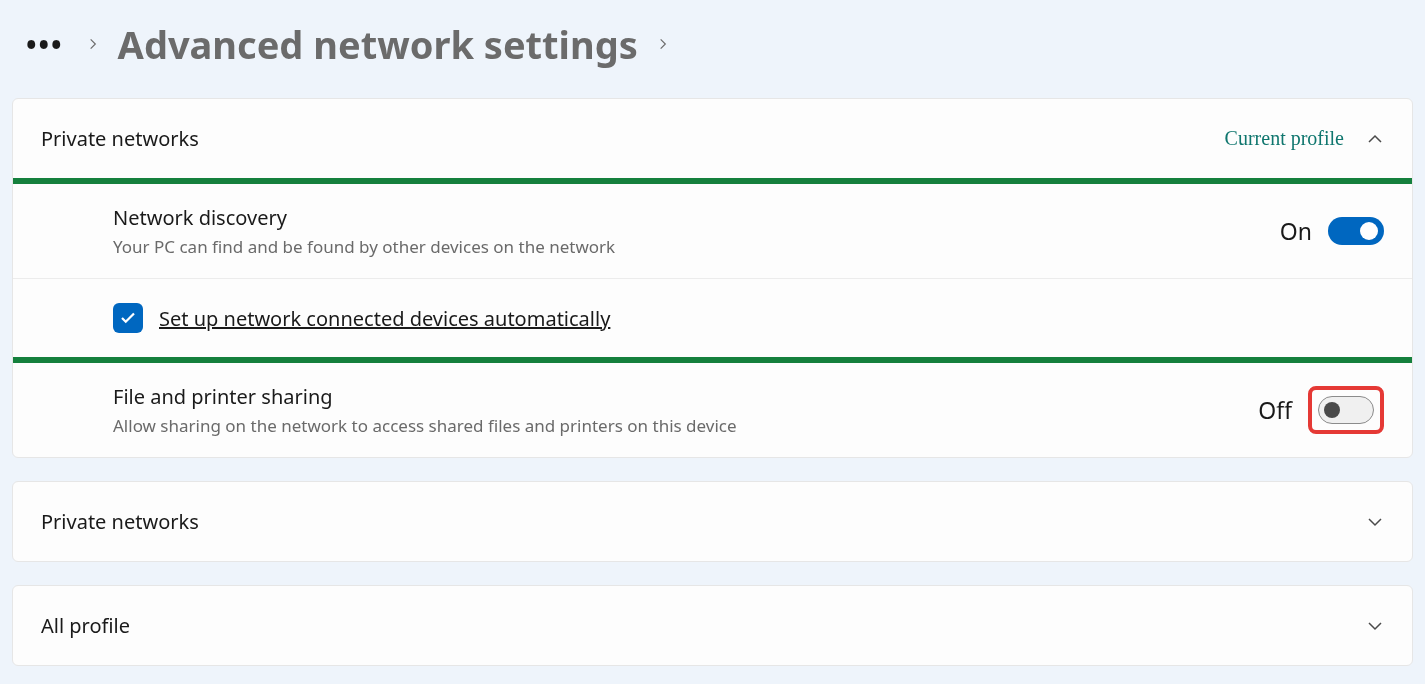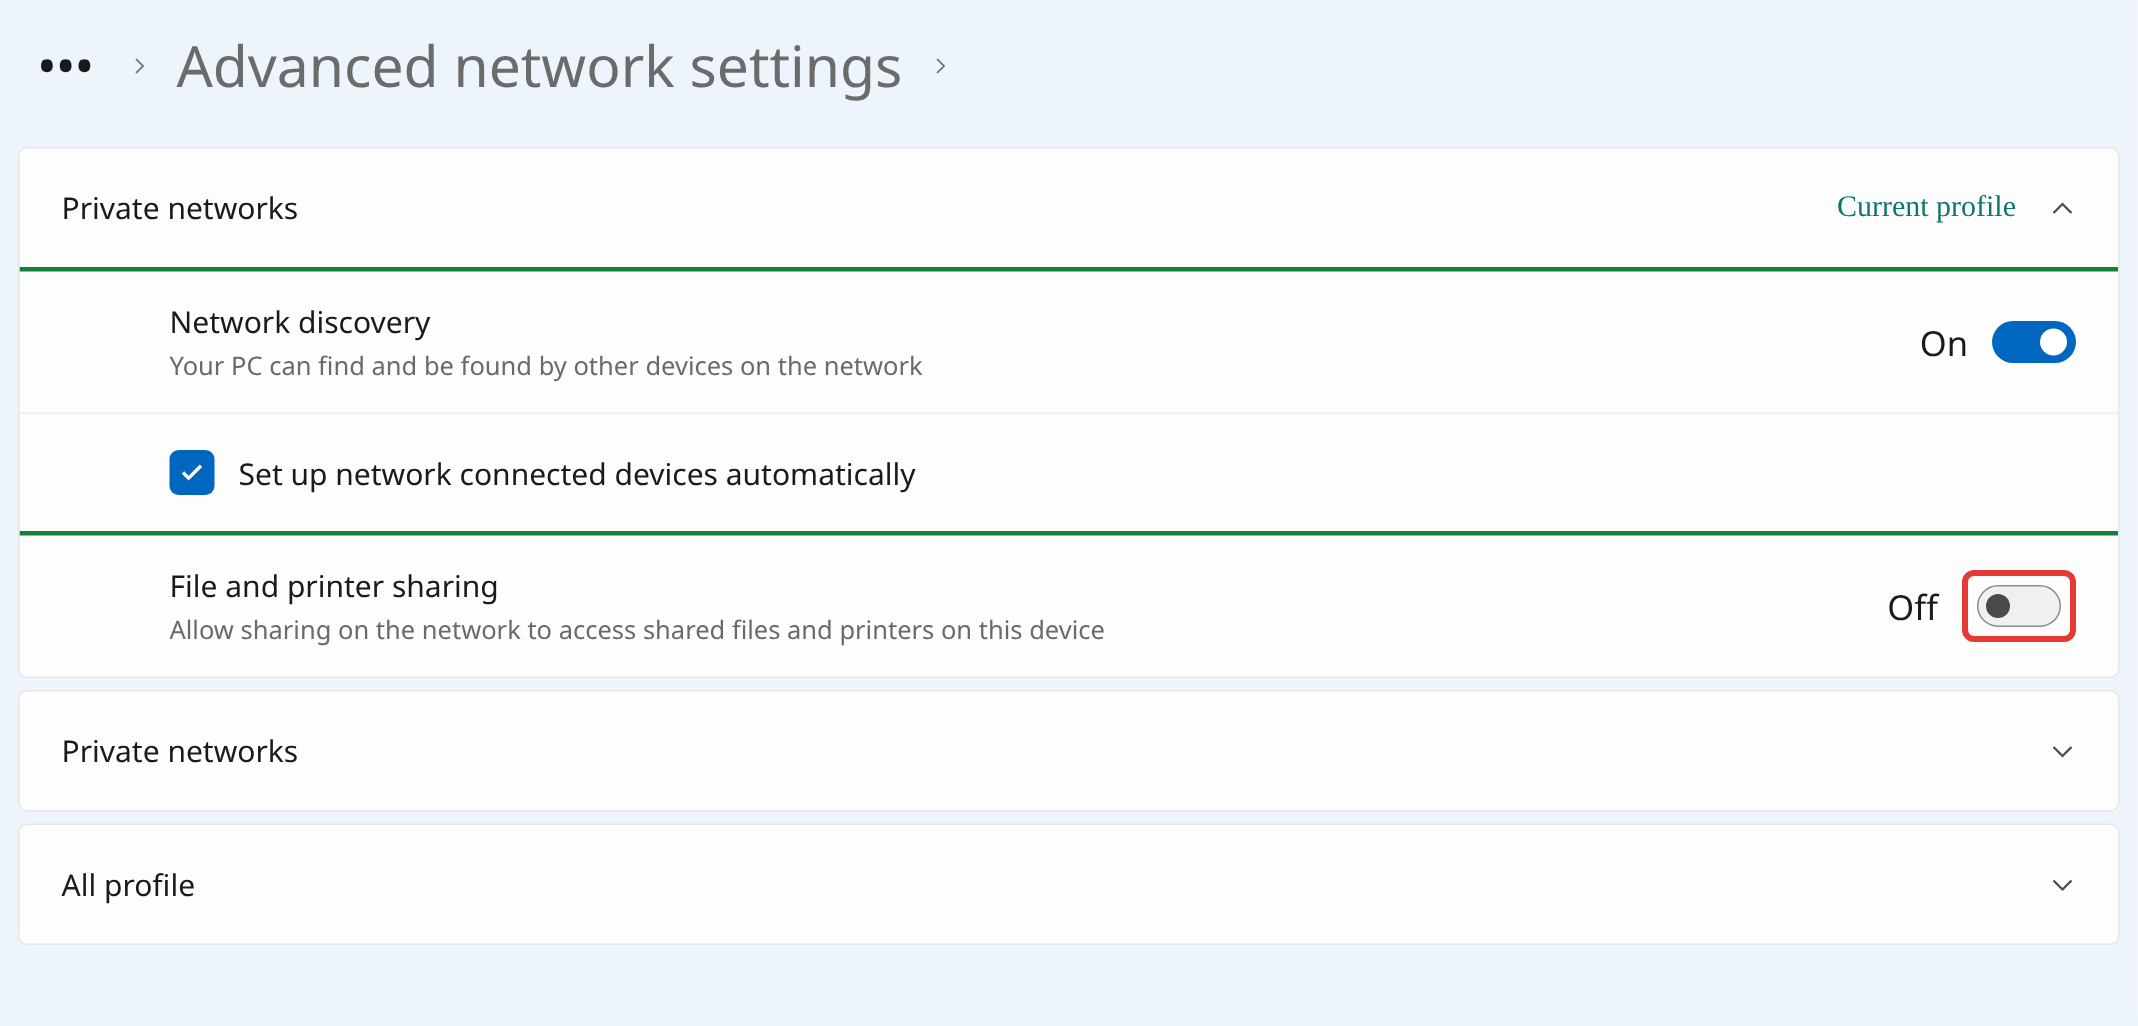--- a/index.html
+++ b/index.html
@@ -26,31 +26,31 @@
     cursor: pointer;
   }
   .crumb-sep {
     color: #6b6b6b;
     display: flex;
     align-items: center;
   }
   .crumb-sep svg { width: 14px; height: 24px; }
   .crumb-link {
     font-size: 38px;
-    font-weight: 400;
+    font-weight: 700;
     color: #6b6b6b;
     cursor: pointer;
   }
   .crumb-current {
     font-size: 38px;
     font-weight: 600;
     color: #1a1a1a;
   }
   .panel {
-    margin: 0 12px 8px 12px;
+    margin: 0 12px 23px 12px;
     background: #fdfdfd;
     border: 1px solid #e6e6e6;
     border-radius: 6px;
     overflow: hidden;
   }
   .section-header {
     display: flex;
     align-items: center;
     padding: 26px 28px;
     cursor: pointer;
@@ -62,21 +62,21 @@
   }
   .section-sub {
     font-size: 20px;
     color: #0f766e;
     margin-right: 22px;
     font-family: Liberation Serif, serif;
   }
   .chevron { display:flex; align-items:center; color:#4a4a4a; }
   .chevron svg { width:18px; height:18px; }
   .row {
-    border-top: 3px solid #15803d;
+    border-top: 6px solid #15803d;
     display: flex;
     align-items: center;
     padding: 20px 28px 20px 100px;
   }
   .row .info { flex:1; }
   .row .info .title { font-size: 20px; color:#1a1a1a; }
   .row .info .desc { font-size: 17px; color:#6a6a6a; margin-top:4px; }
   .toggle-state { font-size:23px; color:#1a1a1a; margin-right:16px; }
   .toggle {
     width: 56px;
@@ -106,21 +106,21 @@
     display: flex;
     align-items: center;
     padding: 24px 28px 24px 100px;
   }
   .checkbox {
     width: 30px; height:30px; border-radius:6px;
     background:#0067c0; display:flex; align-items:center; justify-content:center;
     margin-right: 16px; cursor:pointer;
   }
   .checkbox svg { width:18px; height:18px; stroke:#fff; stroke-width:3; fill:none; }
-  .check-label { font-size:20px; color:#1a1a1a; }
+  .check-label { font-size:20px; color:#1a1a1a;text-decoration:underline; }
 </style>
 </head>
 <body>
 
 <div class="breadcrumb">
   <span class="ellipsis">•••</span>
   <span class="crumb-sep">
     <svg viewBox="0 0 24 24">
         <path d="M8 4l8 8-8 8" fill="none" stroke="#6b6b6b" stroke-width="2"></path>
       </svg>

